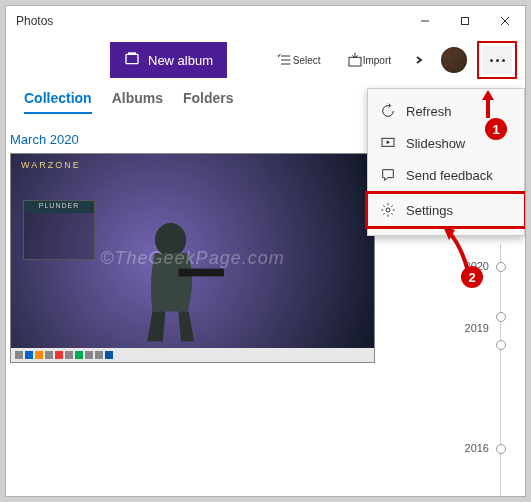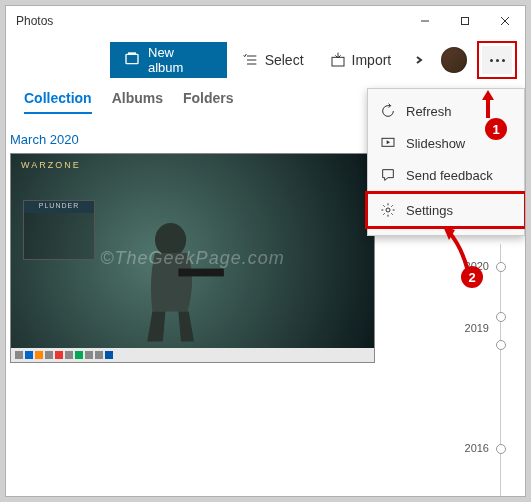--- a/index.html
+++ b/index.html
@@ -4,37 +4,37 @@
 <style>
   * { box-sizing: border-box; margin: 0; padding: 0; font-family: "Segoe UI", Arial, sans-serif; }
   body { background: #d0d0d0; width: 531px; height: 502px; position: relative; padding: 5px; }
   .outer { width: 521px; height: 492px; border: 1px solid #b0b0b0; background: #fff; position: relative; overflow: hidden; }
   .titlebar { height: 30px; display: flex; align-items: center; justify-content: space-between; padding-left: 10px; text-align: right; }
   .titlebar .title { font-size: 12px; color: #333; }
   .titlebar .controls { display: flex; }
   .titlebar .controls .wbtn { width: 40px; height: 30px; display: flex; align-items: center; justify-content: center; }
   .titlebar .controls .wbtn svg { width: 10px; height: 10px; }
   .toolbar { height: 48px; display: flex; align-items: center; padding: 0 8px; gap: 6px; justify-content: flex-end; }
-  .newalbum { background: #0369a1; color: #fff; height: 36px; padding: 0 14px; display: flex; align-items: center; gap: 8px; font-size: 13px; margin-right: auto; margin-left: 96px;}
+  .newalbum { background: #4c1d95; color: #fff; height: 36px; padding: 0 14px; display: flex; align-items: center; gap: 8px; font-size: 13px; margin-right: auto; margin-left: 96px;}
   .newalbum .ic svg { width: 16px; height: 16px; fill: #fff; }
-  .tbtn { height: 36px; padding: 0 10px; display: flex; align-items: center; gap: 6px; font-size: 14px; color: #333; }
+  .tbtn { height: 36px; padding: 0 10px; display: flex; align-items: center; font-size: 10px; color: #333; }
   .tbtn svg { width: 16px; height: 16px; fill: none; stroke: #333; stroke-width: 1.5; }
   .chev { width: 24px; display:flex; align-items:center; justify-content:center;}
   .chev svg { width:10px; height:10px; stroke:#333; stroke-width:2; fill:none;}
   .avatar { width: 26px; height: 26px; border-radius: 50%; background: linear-gradient(135deg,#5a3a2a,#3a2a1a); margin-left:4px; box-shadow: 0 0 3px rgba(0,0,0,.4) inset;}
   .more-wrap { border: 2px solid #d40000; padding: 3px; margin-left: 4px; }
   .more { width: 30px; height: 28px; display:flex; align-items:center; justify-content:center; background:#f2f2f2;}
   .more-dots { display:flex; gap:3px;}
   .more-dots span { width:3px; height:3px; background:#333; border-radius:50%;}
   .tabs { display:flex; gap:20px; padding: 6px 18px 0 18px; font-size:14px;}
   .tab { color:#666; padding-bottom:6px;font-weight:bold; }
   .tab.active { color:#0078d7; border-bottom:2px solid #0078d7; font-weight:600;}
   .content { position: relative; padding: 10px 4px; }
   .month { color:#0067b8; font-size:13px; margin: 8px 0 6px 0;}
-  .thumb { width: 365px; height: 210px; background: #14532d; position: relative; overflow:hidden; border:1px solid #888;}
+  .thumb { width: 365px; height: 210px; background: #6d28d9; position: relative; overflow:hidden; border:1px solid #888;}
   .thumb::before { content:""; position:absolute; inset:0; background: radial-gradient(circle at 40% 50%, rgba(120,140,150,.6), rgba(10,20,25,.95)); }
   .watermark { position:absolute; top:50%; left:50%; transform:translate(-50%,-50%); color:rgba(255,255,255,.3); font-size:18px; letter-spacing:1px; font-style:italic;}
   .warzone-bar { position:absolute; top:6px; left:10px; color:#e8d080; font-size:9px; letter-spacing:2px;}
   .taskbar { position:absolute; bottom:0; left:0; right:0; height:14px; background: #e8e8e8; display:flex; align-items:center; gap:2px; padding:0 4px;}
   .taskbar span { width:8px; height:8px; background:#888; display:inline-block;}
   .soldier { position:absolute; left:105px; top:60px; width:130px; height:130px;}
   .plunder-box { position:absolute; left:12px; top:46px; width:72px; height:60px; border:1px solid #555; background:rgba(0,0,0,.2);}
   .plunder-box::before { content:""; position:absolute; top:0; left:0; right:0; height:12px; background:#203a45;}
   
   .menu { position:absolute; right:0; top:82px; width:158px; background:#f8f8f8; border:1px solid #ccc; box-shadow:0 3px 8px rgba(0,0,0,.25); padding:6px 0; z-index:10;}

